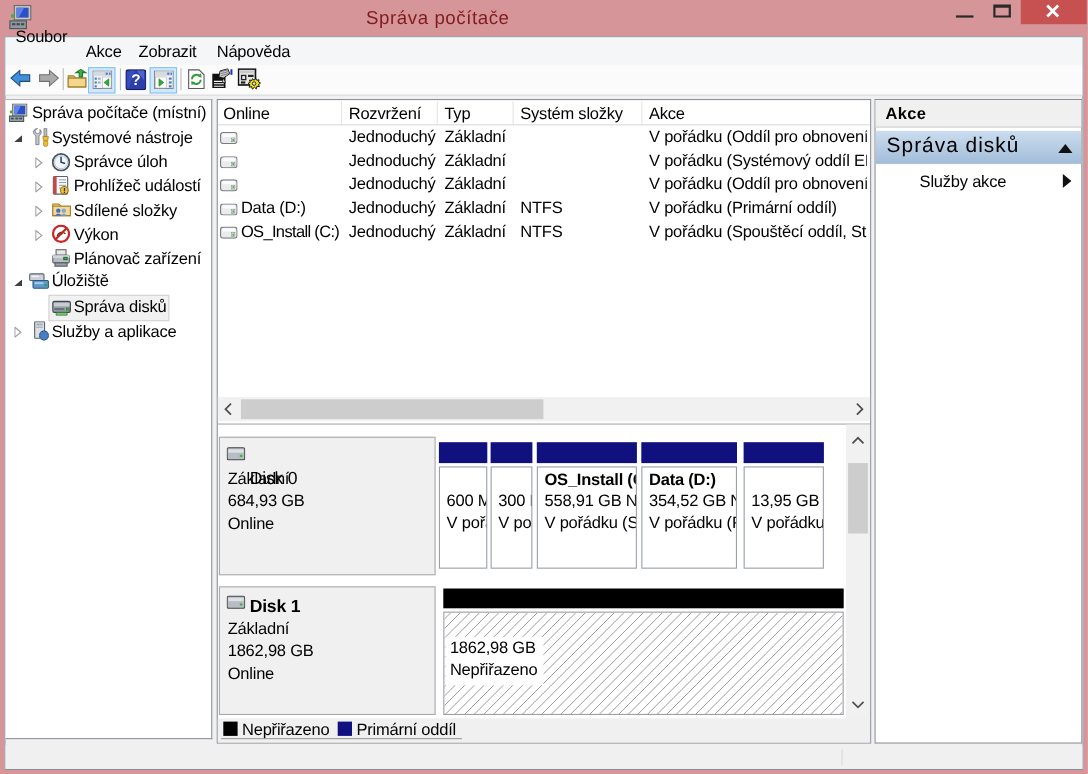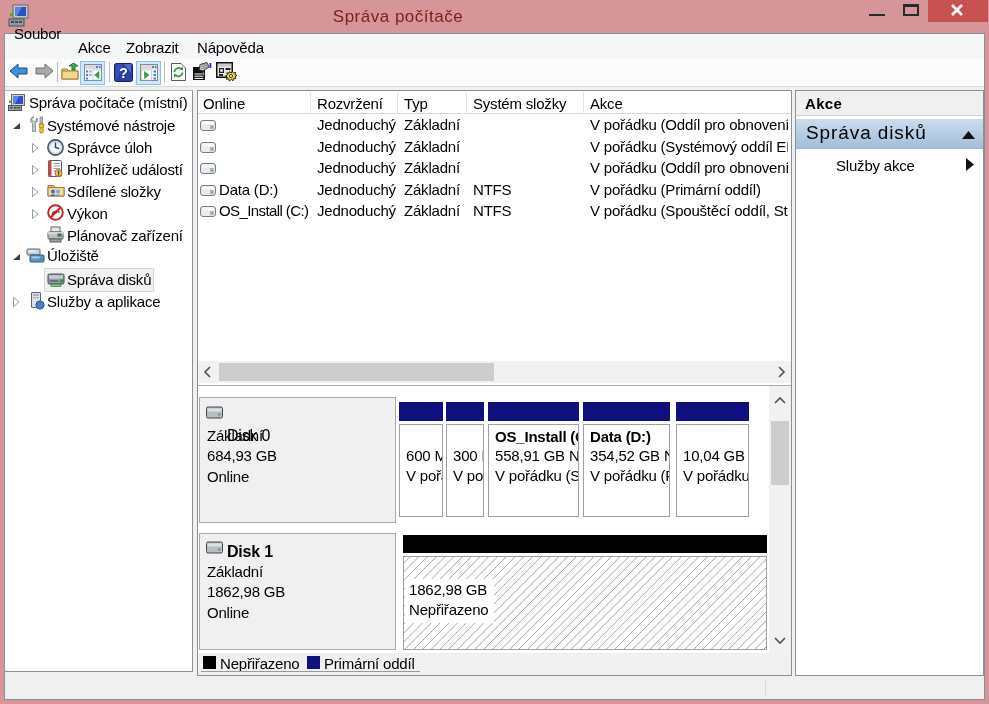--- a/index.html
+++ b/index.html
@@ -350,21 +350,21 @@
 <div class="abs hl" style="left:6px;top:3px;white-space:nowrap;font-weight:bold">OS_Install  (C:)</div>
 <div class="abs hl" style="left:6px;top:22px;white-space:nowrap">558,91 GB NTFS</div>
 <div class="abs hl" style="left:6px;top:42px;white-space:nowrap">V pořádku (Spouštěcí oddíl</div>
     </div>
 <div class="abs" style="left:583px;top:424px;width:87px;height:93px;background:#fff;border:1px solid #9aa0a6;overflow:hidden">
 <div class="abs hl" style="left:6px;top:3px;white-space:nowrap;font-weight:bold">Data  (D:)</div>
 <div class="abs hl" style="left:6px;top:22px;white-space:nowrap">354,52 GB NTFS</div>
 <div class="abs hl" style="left:6px;top:42px;white-space:nowrap">V pořádku (Primární oddíl)</div>
     </div>
 <div class="abs" style="left:676px;top:424px;width:73px;height:93px;background:#fff;border:1px solid #9aa0a6;overflow:hidden">
-<div class="abs hl" style="left:6px;top:22px;white-space:nowrap">10,04 GB</div>
+<div class="abs hl" style="left:6px;top:22px;white-space:nowrap">13,95 GB</div>
 <div class="abs hl" style="left:6px;top:42px;white-space:nowrap">V pořádku (Oddíl</div>
     </div>
 
 <div class="abs" style="left:199px;top:533px;width:197px;height:117px;background:#f0f0f0;border:1px solid #aaa"></div>
 <div class="abs" style="left:206px;top:541px">
       <svg width="17" height="13" viewBox="0 0 17 13">
 <rect x="0.5" y="1" width="16" height="11" rx="1.5" fill="#b8bdc3" stroke="#41474e"></rect>
 <rect x="1.5" y="2.5" width="14" height="3" fill="#dde1e5"></rect>
 <rect x="12" y="7.5" width="2.4" height="2" fill="#3fb53f"></rect>
       </svg>

